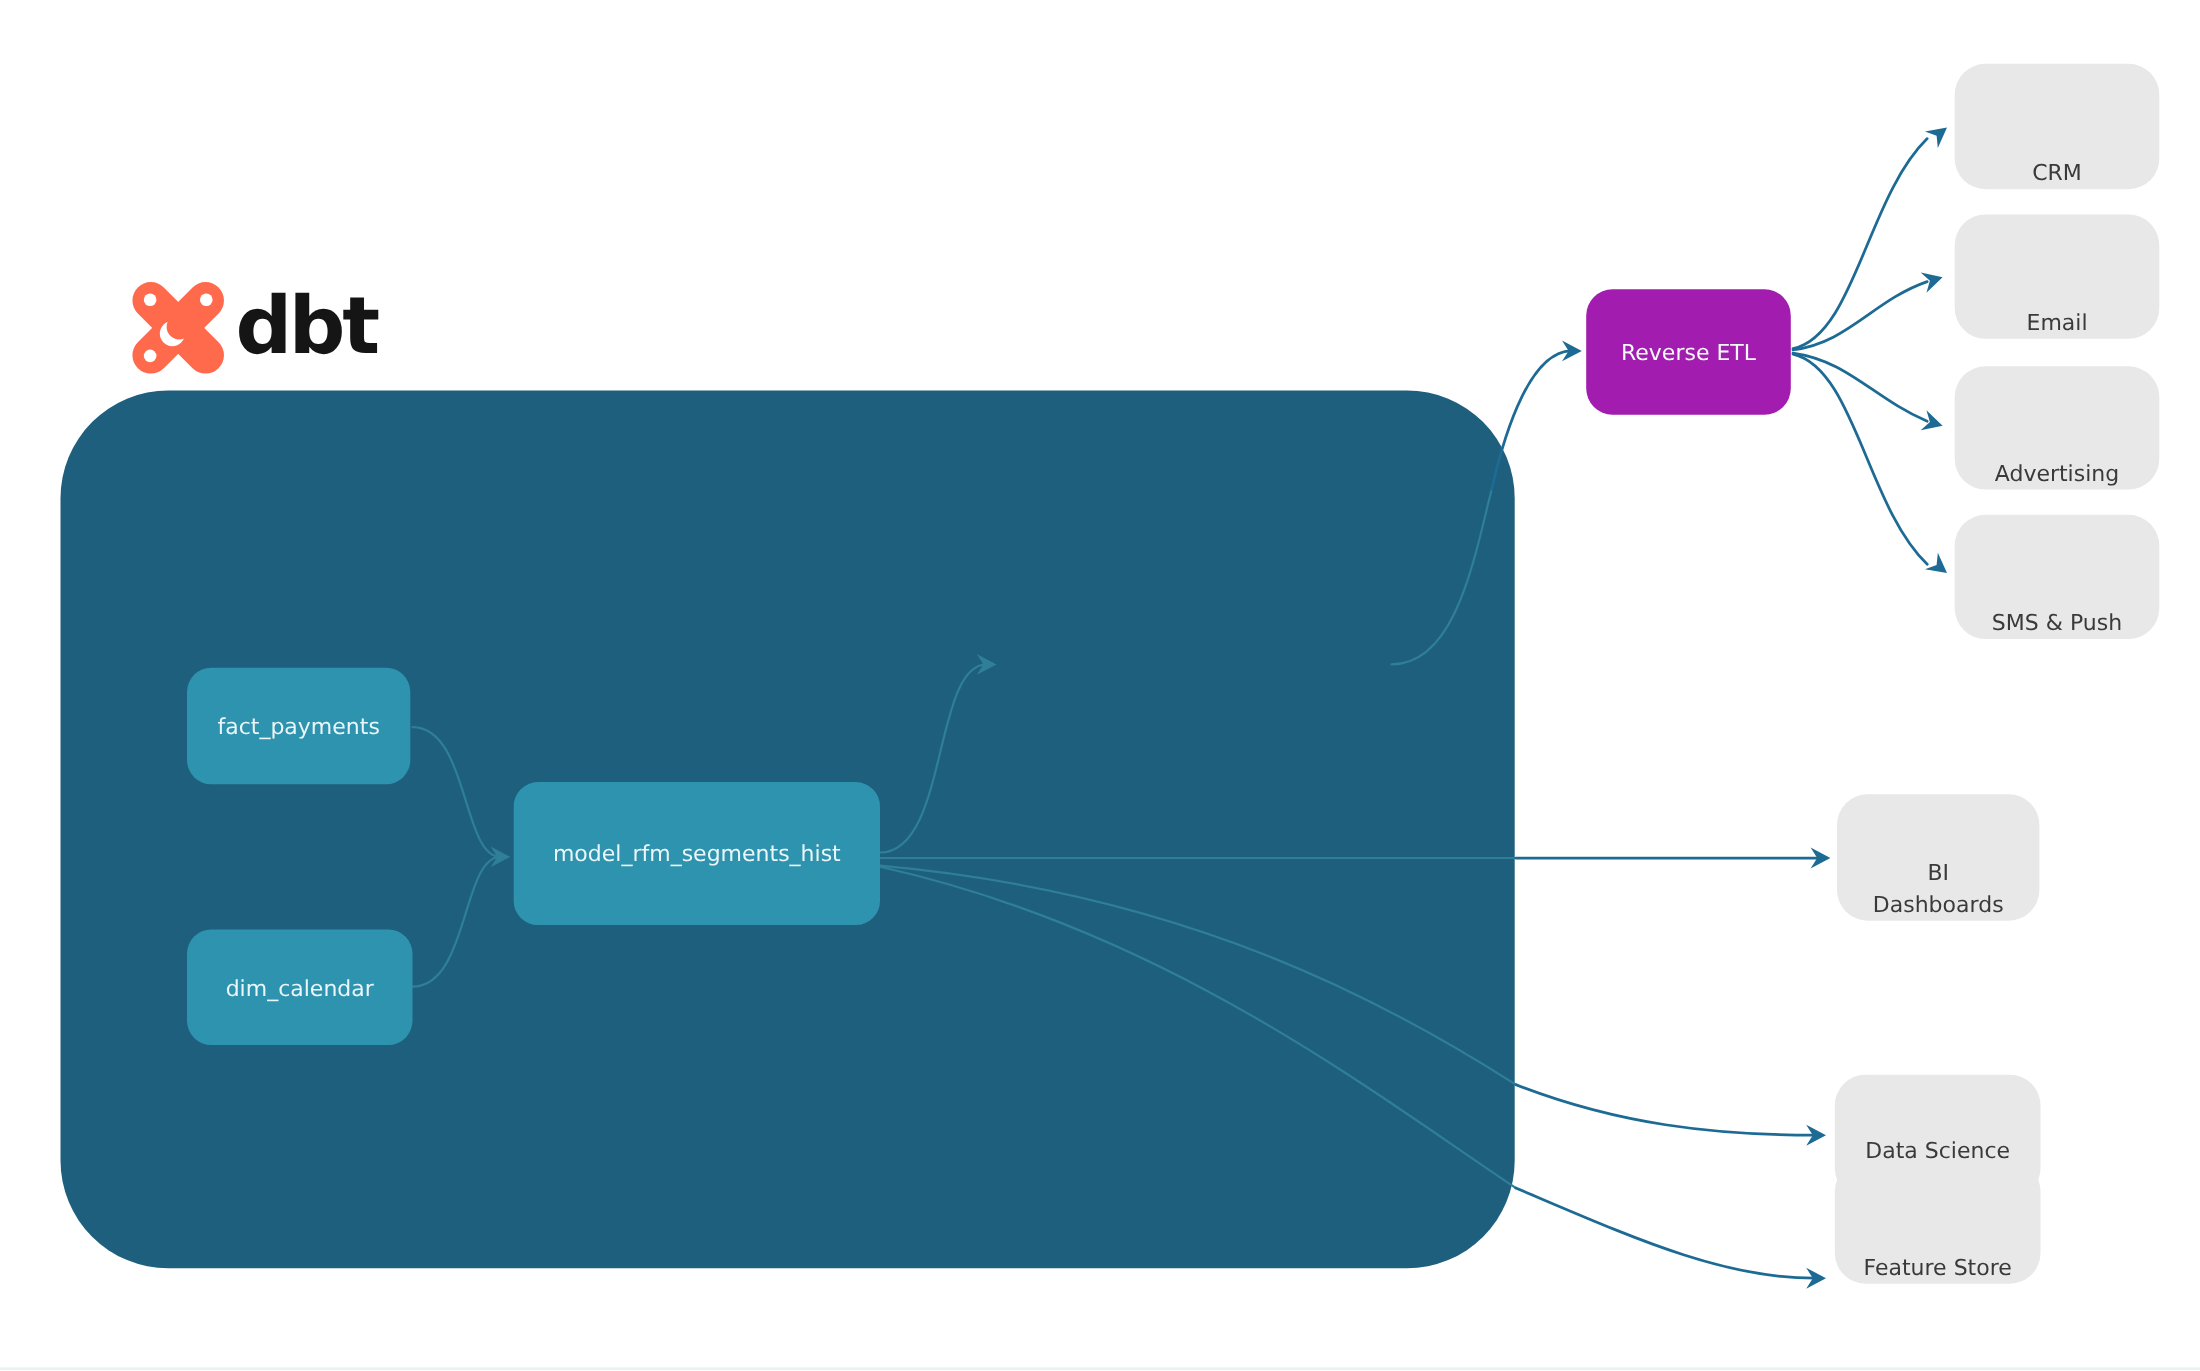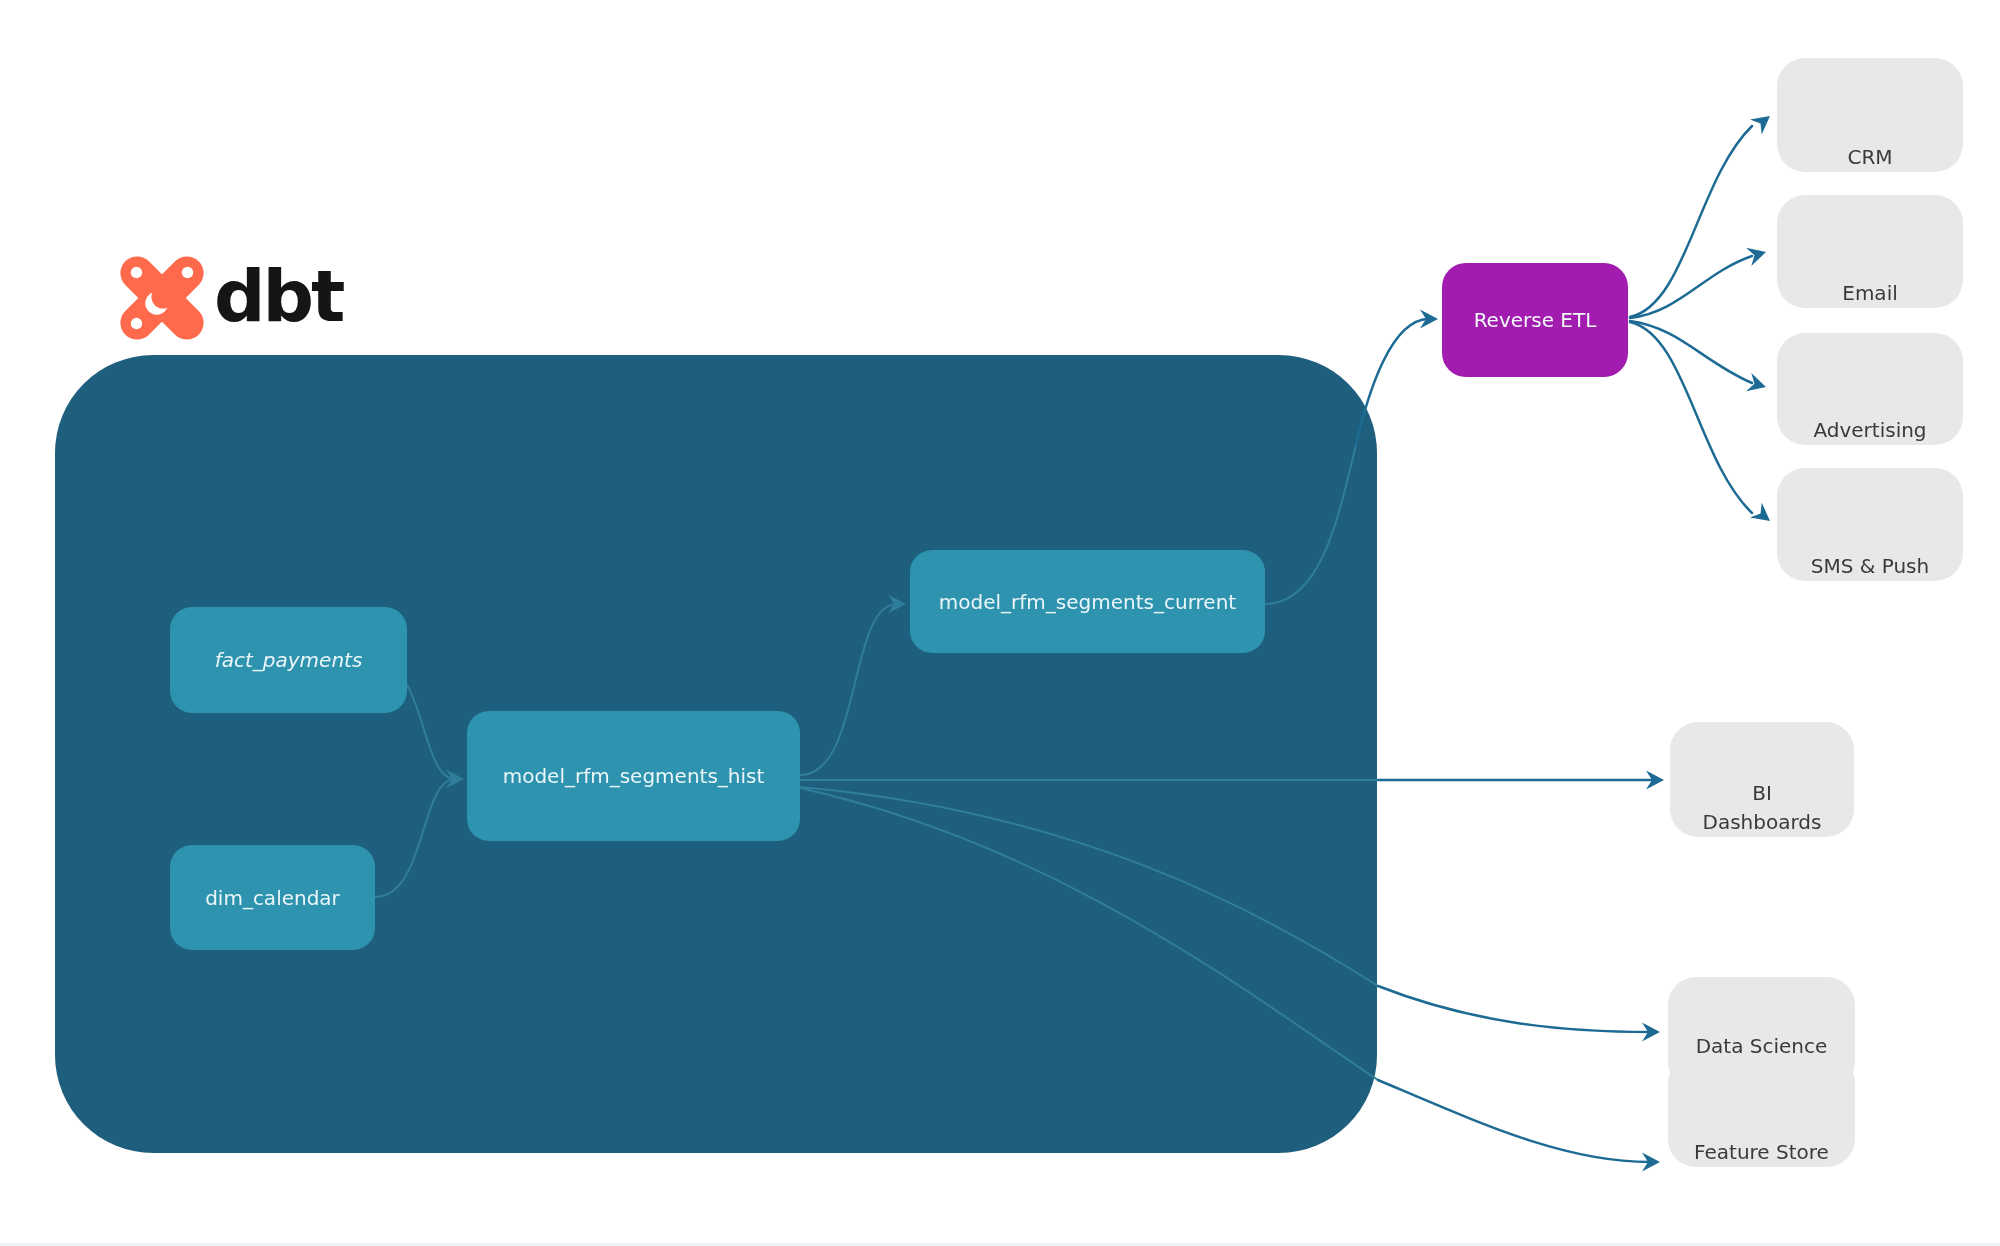--- a/index.html
+++ b/index.html
@@ -29,21 +29,21 @@
   .node-model{
     background:#2E93AE;color:#EAF6F9;border-radius:22px;font-size:20px;
   }
   .node-green{
     background:#a21caf;color:#F2FAF7;border-radius:24px;font-size:20px;
   }
   .node-gray{
     background:#E8E8E8;color:#3A3A3A;border-radius:28px;font-size:20px;
     line-height:1.45;padding:0 24px;align-items:flex-end;
   }
-  .n-fact{left:170px;top:607px;width:237px;height:106px;font-style:italic;}
+  .n-fact{left:170px;top:607px;width:203px;height:106px;}
   .n-dim{left:170px;top:845px;width:205px;height:105px;}
   .n-hist{left:467px;top:711px;width:333px;height:130px;}
   .n-current{left:910px;top:550px;width:355px;height:103px;}
   .n-retl{left:1442px;top:263px;width:186px;height:114px;}
   .n-crm{left:1777px;top:58px;width:186px;height:114px;}
   .n-email{left:1777px;top:195px;width:186px;height:113px;}
   .n-adv{left:1777px;top:333px;width:186px;height:112px;}
   .n-sms{left:1777px;top:468px;width:186px;height:113px;}
   .n-bi{left:1670px;top:722px;width:184px;height:115px;}
   .n-ds{left:1668px;top:977px;width:187px;height:113px;}
@@ -118,23 +118,20 @@
 
   <div class="node node-model n-fact">
     <span>fact_payments</span>
   </div>
   <div class="node node-model n-dim">
     <span>dim_calendar</span>
   </div>
   <div class="node node-model n-hist">
     <span>model_rfm_segments_hist</span>
   </div>
-  <div class="node node-model n-current">
-    <span>model_rfm_segments_current</span>
-  </div>
 
   <div class="node node-green n-retl">
     <span>Reverse ETL</span>
   </div>
 
   <div class="node node-gray n-crm">
     <span>CRM</span>
   </div>
   <div class="node node-gray n-email">
     <span>Email</span>

